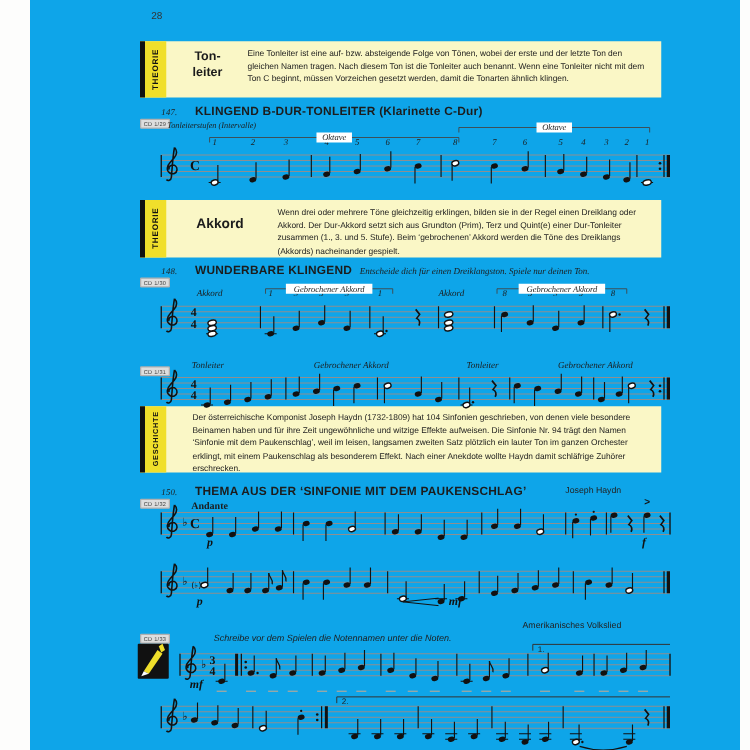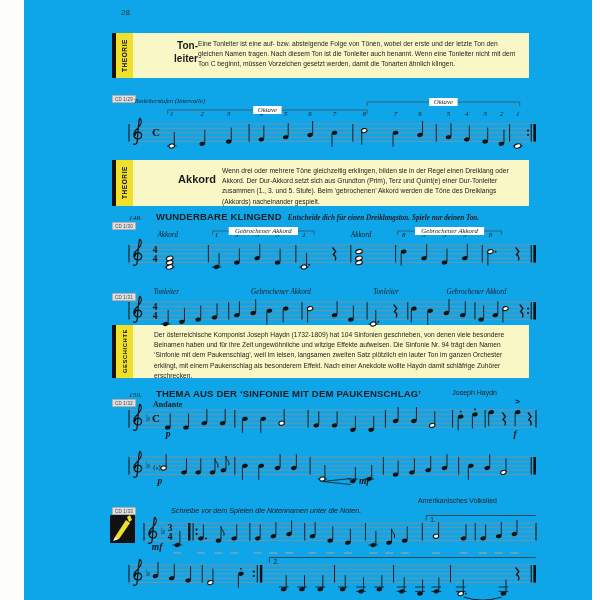--- a/index.html
+++ b/index.html
@@ -6,32 +6,32 @@
   #page{position:relative;width:568px;height:600px;background:#0ea5e9;overflow:hidden;
         font-family:"Liberation Sans",sans-serif;color:#1c1c1c;margin-left:24px;}
   .pagenum{position:absolute;left:97px;top:8px;font-size:8px;color:#333;}
 
   
   .ybox{position:absolute;left:88px;width:417px;background:#FAF7C6;}
   .tab{position:absolute;left:0;top:0;bottom:0;width:17px;background:#F0DF2B;
        border-left:4px solid #111;display:flex;align-items:center;justify-content:center;}
   .tabtxt{writing-mode:vertical-rl;transform:rotate(180deg);font-weight:bold;
           font-size:6.5px;letter-spacing:.6px;color:#111;}
-  .term{position:absolute;font-weight:bold;text-align:right;white-space:pre-line;}
+  .term{position:absolute;font-weight:bold;text-align:center;white-space:pre-line;}
   .t1{left:22px;width:64px;top:7px;font-size:10px;line-height:1.25;}
   .t2{left:24px;width:80px;top:13px;font-size:11px;}
   .def{position:absolute;right:10px;font-size:6.7px;line-height:1.52;text-align:left;}
   .d1{left:86px;top:6px;}
   .d2{left:110px;top:6px;}
   .d3{left:42px;top:5px;}
 
   
   .exh{position:absolute;left:105px;font-weight:bold;font-size:9.5px;white-space:nowrap;letter-spacing:.2px;}
   .exh .num{display:inline-block;width:27px;}
-  .exh .sub{font-weight:bold;font-style:italic;font-family:"Liberation Serif",serif;
+  .exh .sub{font-weight:normal;font-style:italic;font-family:"Liberation Serif",serif;
             font-size:7.2px;margin-left:6px;letter-spacing:0;}
   .credit{position:absolute;right:95px;font-size:7px;color:#222;}
   .subline{position:absolute;left:147px;font-style:italic;font-family:Liberation Sans, sans-serif;font-size:7.2px;}
   .tempo{position:absolute;left:129px;top:400px;font-weight:bold;font-size:8px;
          font-family:"Liberation Serif",serif;}
   .cd{position:absolute;left:88px;font-size:4.5px;line-height:1.2;background:#dedede;color:#444;
       border:.5px solid #b0b0b0;padding:.5px 2px;border-radius:1px;letter-spacing:.2px;}
   #quizicon{position:absolute;left:86px;top:514px;}
 
   #music{position:absolute;left:0;top:0;pointer-events:none;}
@@ -57,20 +57,23 @@
 
   <div class="ybox" style="top:33px;height:45px">
     <div class="tab">
       <span class="tabtxt">THEORIE</span>
     </div>
     <div class="term t1">Ton-
 leiter</div>
     <div class="def d1">Eine Tonleiter ist eine auf- bzw. absteigende Folge von Tönen, wobei der erste und der letzte Ton den gleichen Namen tragen. Nach diesem Ton ist die Tonleiter auch benannt. Wenn eine Tonleiter nicht mit dem Ton C beginnt, müssen Vorzeichen gesetzt werden, damit die Tonarten ähnlich klingen.</div>
   </div>
 
+  <div class="exh" style="top:84px">
+    <span class="num">147.</span><span>KLINGEND B-DUR-TONLEITER (Klarinette C-Dur)</span>
+  </div>
   <div class="cd" style="top:95px">CD 1/29</div>
 
   <div class="ybox" style="top:160px;height:46px">
     <div class="tab">
       <span class="tabtxt">THEORIE</span>
     </div>
     <div class="term t2">Akkord</div>
     <div class="def d2">Wenn drei oder mehrere Töne gleichzeitig erklingen, bilden sie in der Regel einen Dreiklang oder Akkord. Der Dur-Akkord setzt sich aus Grundton (Prim), Terz und Quint(e) einer Dur-Tonleiter zusammen (1., 3. und 5. Stufe). Beim ‘gebrochenen’ Akkord werden die Töne des Dreiklangs (Akkords) nacheinander gespielt.</div>
   </div>
 

